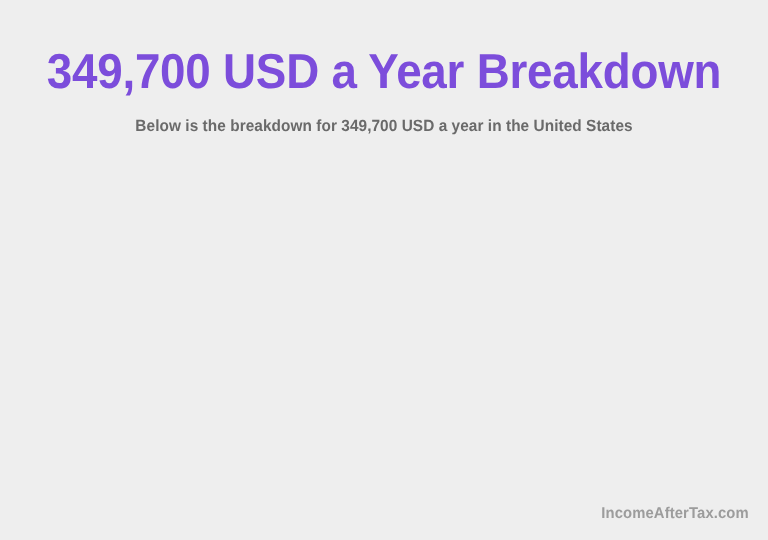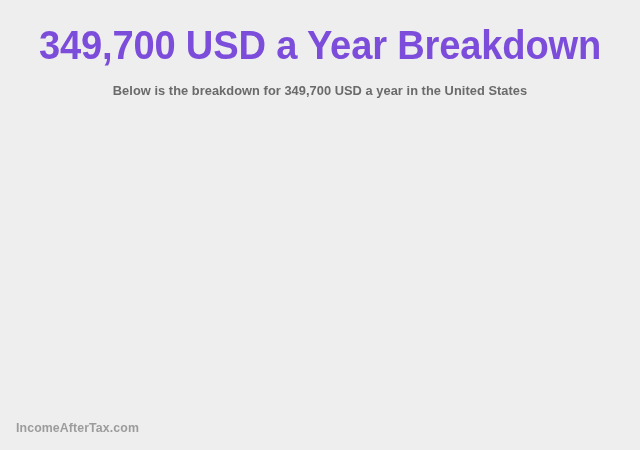--- a/index.html
+++ b/index.html
@@ -21,21 +21,21 @@
     box-sizing: border-box;
     display: flex;
     flex-direction: column;
     align-items: center;
   }
 
   
   .header-block {
     width: 100%;
     text-align: center;
-    padding-top: 22px;
+    padding-top: 36px;
   }
   .page-title {
     display: block;
     margin: 0;
     padding: 0;
     color: #7c4ddb;
     font-family: "Liberation Sans Narrow", "Liberation Sans", sans-serif;
     font-size: 41px;
     font-weight: bold;
     line-height: 46px;
@@ -69,21 +69,21 @@
   }
   .chart-placeholder {
     position: absolute;
     inset: 0;
     background: transparent;
   }
 
   
   .footer-block {
     width: 100%;
-    text-align: left;
+    text-align: right;
     padding-bottom: 15px;
   }
   .site-watermark {
     display: block;
     color: #9c9c9c;
     font-family: "Liberation Sans Narrow", "Liberation Sans", sans-serif;
     font-size: 13px;
     font-weight: bold;
     line-height: 15px;
     letter-spacing: 0.1px;

